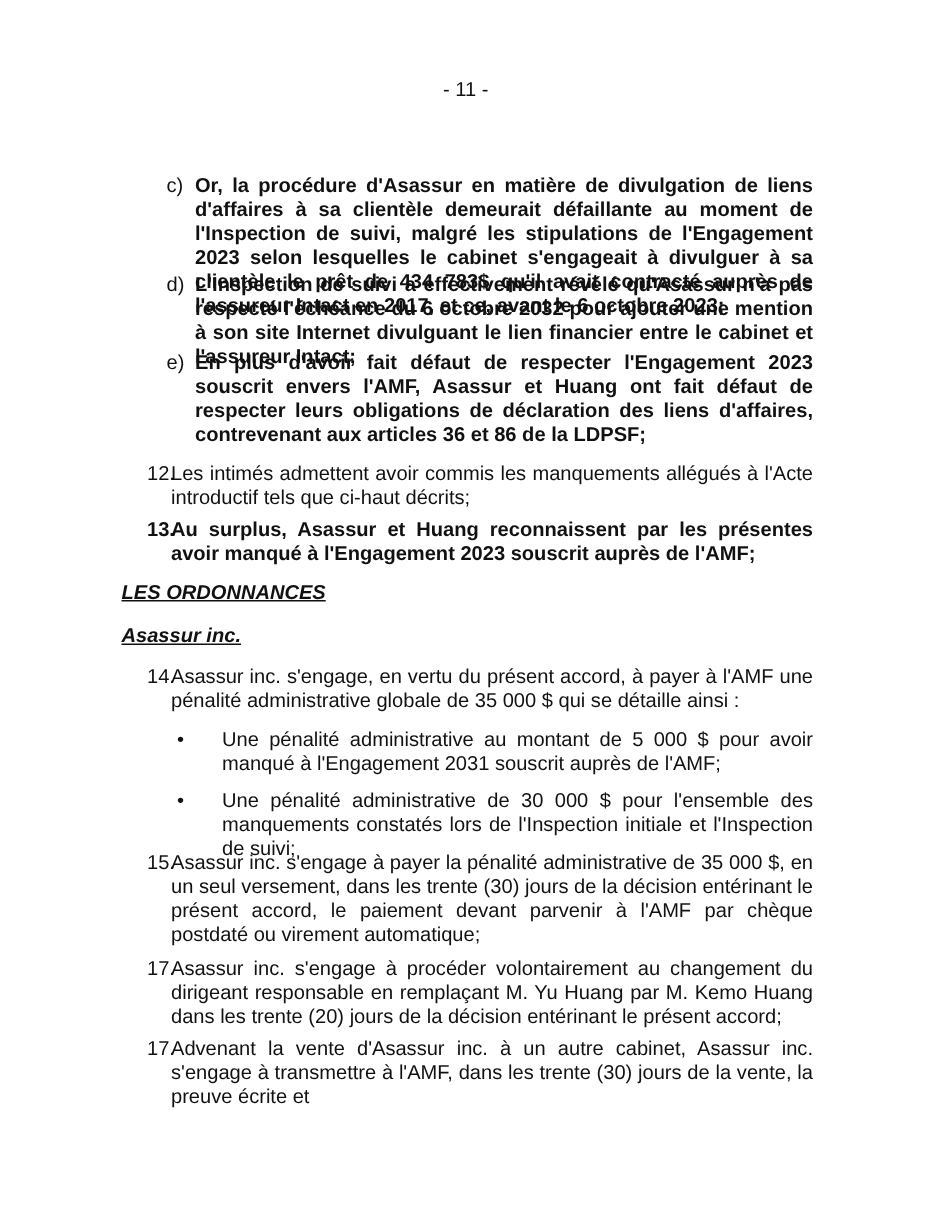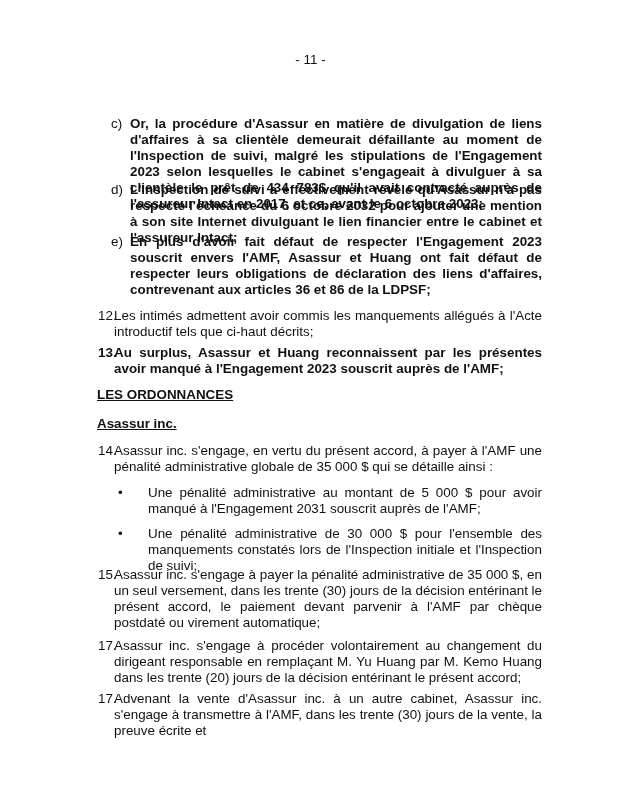--- a/index.html
+++ b/index.html
@@ -12,21 +12,21 @@
     .block { position: absolute; text-align: justify; }
     .sub { left: 111px; width: 431px; }
     .sub .lbl { position: absolute; left: 0; top: 0; }
     .sub .txt { margin-left: 19px; text-align: justify; font-weight: bold; }
     .num { left: 81px; width: 461px; }
     .num .lbl { position: absolute; left: 17px; top: 0; }
     .num .txt { margin-left: 33px; text-align: justify; }
     .bul { left: 118px; width: 424px; }
     .bul .lbl { position: absolute; left: 0; top: 0; }
     .bul .txt { margin-left: 30px; text-align: justify; }
-    .heading { position: absolute; left: 97px; font-weight: bold; text-decoration: underline; }
+    .heading { position: absolute; left: 81px; font-weight: bold; text-decoration: underline; font-style: italic; }
     .txt, .lbl { display: block; }
   </style>
 </head>
 <body>
 
 <div class="page-num">- 11 -</div>
 
 <div class="block sub" style="top:116px;">
   <span class="lbl">c)</span>
   <span class="txt">Or, la procédure d'Asassur en matière de divulgation de liens d'affaires à sa clientèle demeurait défaillante au moment de l'Inspection de suivi, malgré les stipulations de l'Engagement 2023 selon lesquelles le cabinet s'engageait à divulguer à sa clientèle le prêt de 434 783$ qu'il avait contracté auprès de l'assureur Intact en 2017, et ce, avant le 6 octobre 2023;</span>

